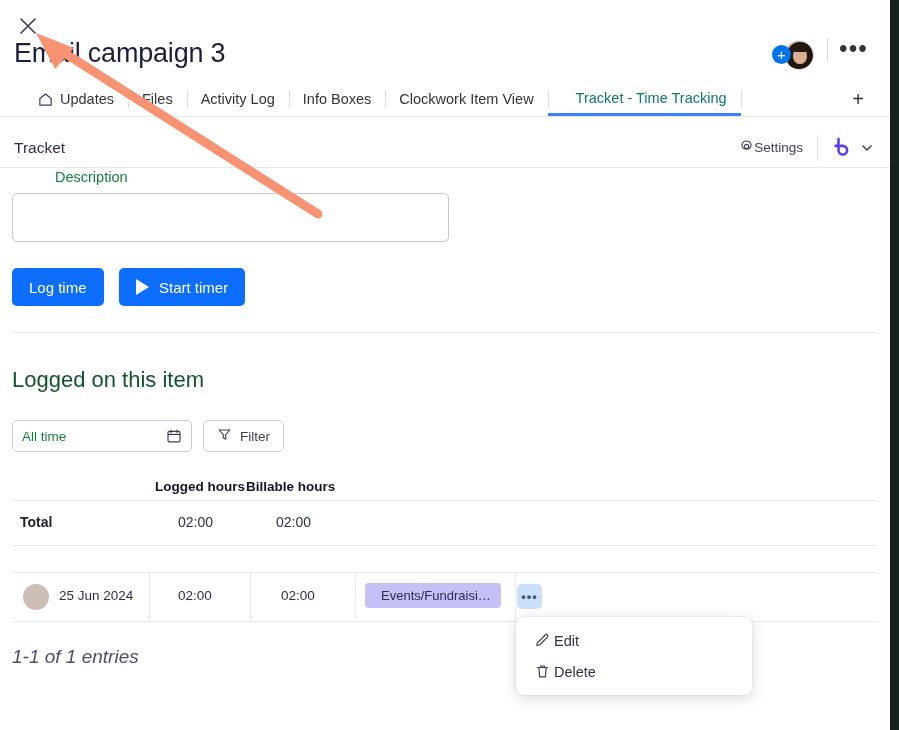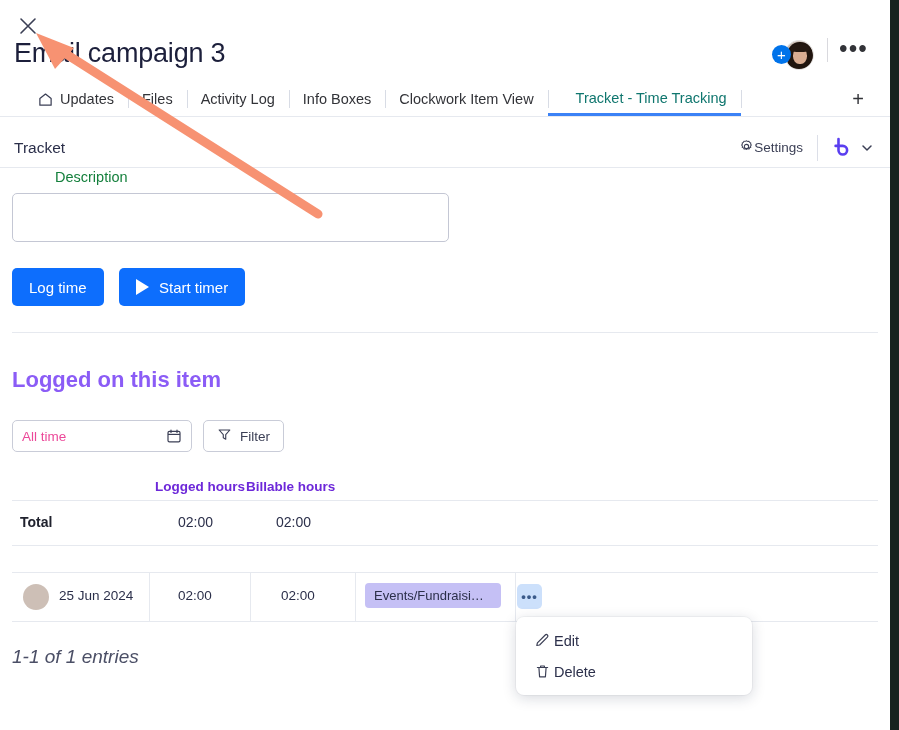--- a/index.html
+++ b/index.html
@@ -260,36 +260,36 @@
     position: absolute;
     left: 12px; top: 332px;
     width: 866px; height: 1px;
     background: #e6e9ef;
   }
 
   .section-title {
     position: absolute;
     left: 12px; top: 367px;
     font-size: 22px;
-    color: #8b5cf6;
-    font-weight: 700;
+    color: #14532d;
+    font-weight: 400;
   }
 
   .alltime-box {
     position: absolute;
     left: 12px; top: 420px;
     width: 180px; height: 32px;
     border: 1px solid #c9ccd8;
     border-radius: 5px;
     display: flex; align-items: center;
     padding: 0 9px;
     cursor: pointer;
     background: #fff;
   }
-  .alltime-text { font-size: 13.5px; color: #ec4899; }
+  .alltime-text { font-size: 13.5px; color: #15803d; }
   .alltime-box .cal { margin-left: auto; display: flex; }
   .filter-box {
     position: absolute;
     left: 203px; top: 420px;
     height: 32px;
     border: 1px solid #c9ccd8;
     border-radius: 5px;
     display: flex; align-items: center;
     gap: 8px;
     padding: 0 13px;
@@ -301,21 +301,21 @@
   
   .tbl-headers {
     position: absolute;
     top: 479px; left: 0;
     width: 890px; height: 20px;
   }
   .th {
     position: absolute;
     font-size: 13.5px;
     font-weight: 700;
-    color: #6d28d9;
+    color: #0f172a;
     white-space: nowrap;
   }
   .th-logged { left: 155px; }
   .th-billable { left: 246px; }
 
   .line-a { position: absolute; left: 12px; top: 500px; width: 866px; height: 1px; background: #e6e9ef; }
   .line-b { position: absolute; left: 12px; top: 545px; width: 866px; height: 1px; background: #e6e9ef; }
   .line-c { position: absolute; left: 12px; top: 572px; width: 866px; height: 1px; background: #e6e9ef; }
   .line-d { position: absolute; left: 12px; top: 621px; width: 866px; height: 1px; background: #e6e9ef; }
 
@@ -355,21 +355,21 @@
     white-space: nowrap;
   }
   .row-logged { position: absolute; left: 166px; top: 15px; font-size: 13.5px; color: #2b2f4a; }
   .row-billable { position: absolute; left: 269px; top: 15px; font-size: 13.5px; color: #2b2f4a; }
   .row-tag {
     position: absolute; left: 353px; top: 10px;
     width: 136px; height: 25px;
     background: #c5c0f5;
     border-radius: 4px;
     display: flex; align-items: center;
-    padding: 0 9px;
+    padding: 0 16px;
     font-size: 13px;
     color: #2b2f4a;
     overflow: hidden;
     white-space: nowrap;
   }
   .row-kebab {
     position: absolute; left: 505px; top: 11px;
     width: 25px; height: 25px;
     background: #cce0fb;
     border-radius: 5px;

